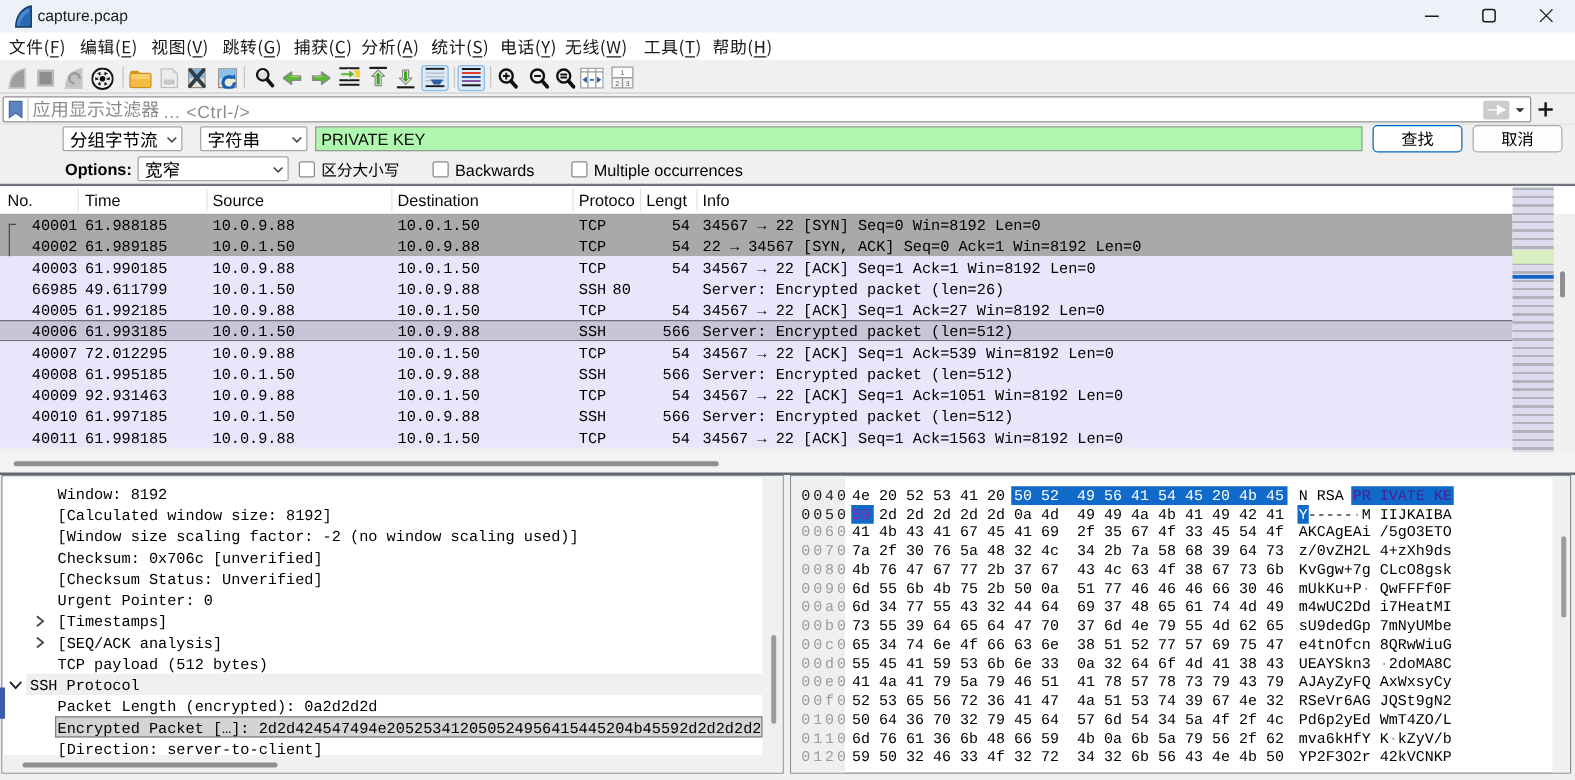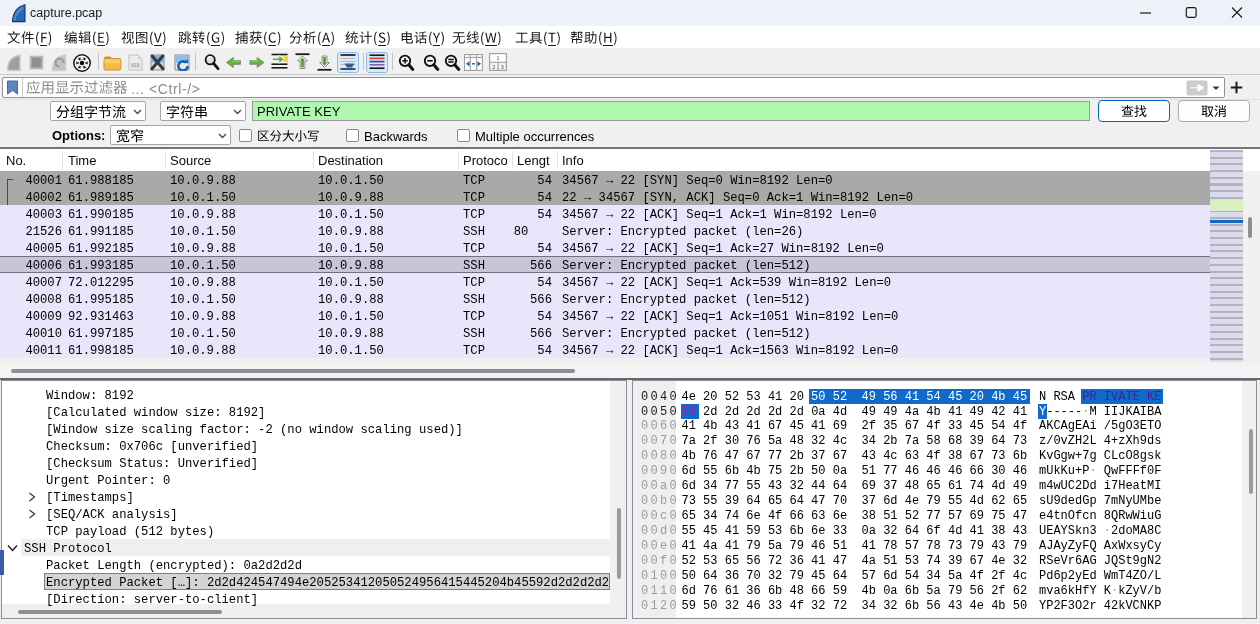--- a/index.html
+++ b/index.html
@@ -298,26 +298,26 @@
 <div class="m" style="left:562px;top:190.3px">22 → 34567 [SYN, ACK] Seq=0 Ack=1 Win=8192 Len=0</div>
 <div class="abs" style="left:0;top:205px;width:1210px;height:17px;background:#e7e6fb;"></div>
 <div class="m" style="left:0;top:207.3px;width:62px;text-align:right">40003</div>
 <div class="m" style="left:68px;top:207.3px">61.990185</div>
 <div class="m" style="left:170px;top:207.3px">10.0.9.88</div>
 <div class="m" style="left:318px;top:207.3px">10.0.1.50</div>
 <div class="m" style="left:463px;top:207.3px">TCP</div>
 <div class="m" style="left:490px;top:207.3px;width:62px;text-align:right">54</div>
 <div class="m" style="left:562px;top:207.3px">34567 → 22 [ACK] Seq=1 Ack=1 Win=8192 Len=0</div>
 <div class="abs" style="left:0;top:222px;width:1210px;height:17px;background:#e7e6fb;"></div>
-<div class="m" style="left:0;top:224.3px;width:62px;text-align:right">21526</div>
-<div class="m" style="left:68px;top:224.3px">61.991185</div>
+<div class="m" style="left:0;top:224.3px;width:62px;text-align:right">66985</div>
+<div class="m" style="left:68px;top:224.3px">49.611799</div>
 <div class="m" style="left:170px;top:224.3px">10.0.1.50</div>
 <div class="m" style="left:318px;top:224.3px">10.0.9.88</div>
 <div class="m" style="left:463px;top:224.3px">SSH</div>
-<div class="m" style="left:490px;top:224.3px;width:62px;text-align:center">80</div>
+<div class="m" style="left:490px;top:224.3px;width:62px;text-align:left">80</div>
 <div class="m" style="left:562px;top:224.3px">Server: Encrypted packet (len=26)</div>
 <div class="abs" style="left:0;top:239px;width:1210px;height:17px;background:#e7e6fb;"></div>
 <div class="m" style="left:0;top:241.3px;width:62px;text-align:right">40005</div>
 <div class="m" style="left:68px;top:241.3px">61.992185</div>
 <div class="m" style="left:170px;top:241.3px">10.0.9.88</div>
 <div class="m" style="left:318px;top:241.3px">10.0.1.50</div>
 <div class="m" style="left:463px;top:241.3px">TCP</div>
 <div class="m" style="left:490px;top:241.3px;width:62px;text-align:right">54</div>
 <div class="m" style="left:562px;top:241.3px">34567 → 22 [ACK] Seq=1 Ack=27 Win=8192 Len=0</div>
 <div class="abs" style="left:0;top:256px;width:1210px;height:17px;background:#c7c6d8;border-top:1px solid #70707c;border-bottom:1px solid #70707c;"></div>

